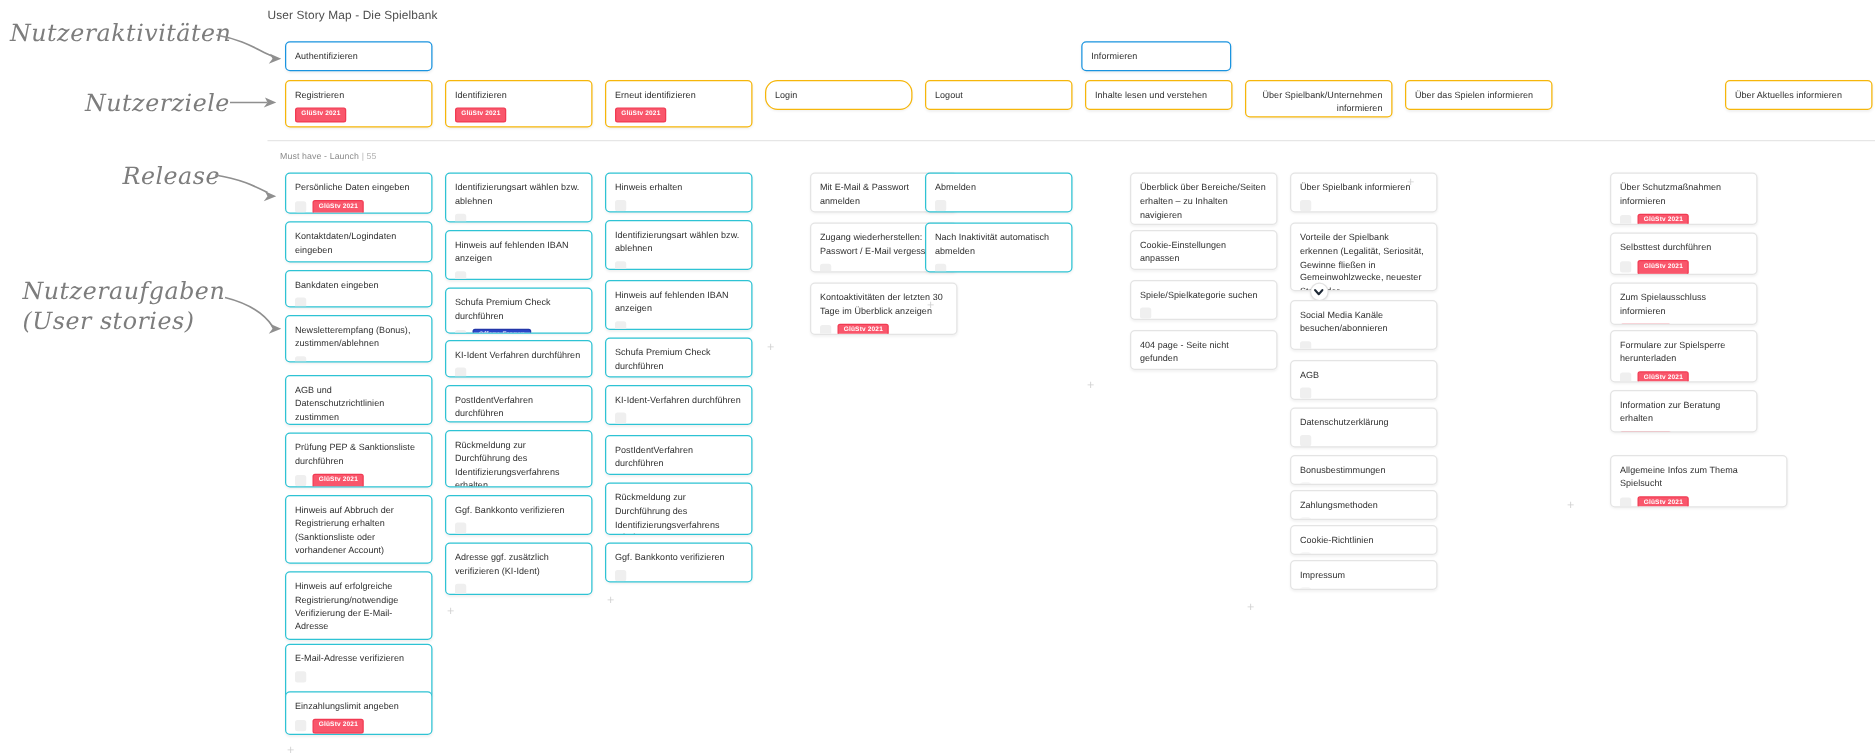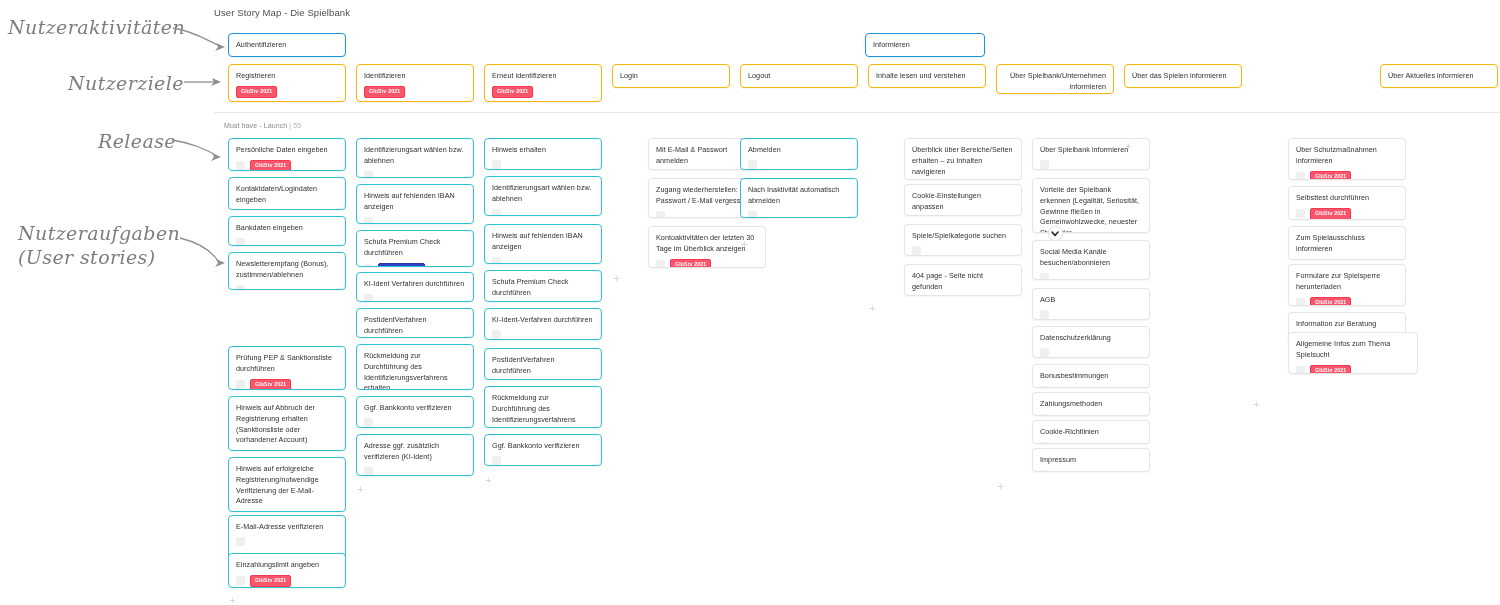--- a/index.html
+++ b/index.html
@@ -175,21 +175,21 @@
       <div class="cfoot">
         <span class="badge glustv">GlüStv 2021</span>
       </div>
     </div>
     <div class="card goal" style="left: 484px; top: 64px; width: 118px; height: 38px;">
       <span class="title">Erneut identifizieren</span>
       <div class="cfoot">
         <span class="badge glustv">GlüStv 2021</span>
       </div>
     </div>
-    <div class="card goal" style="left: 612px; top: 64px; width: 118px; height: 24px;">
+    <div class="card goal" style="left: 612px; top: 64px; width: 118px; height: 24px; border-radius: 10px;">
       <span class="title">Login</span>
     </div>
     <div class="card goal" style="left: 740px; top: 64px; width: 118px; height: 24px;">
       <span class="title">Logout</span>
     </div>
     <div class="card goal" style="left: 868px; top: 64px; width: 118px; height: 24px;">
       <span class="title">Inhalte lesen und verstehen</span>
     </div>
     <div class="card goal" style="left: 996px; top: 64px; width: 118px; height: 30px; text-align: right;">
       <span class="title">Über Spielbank/Unternehmen informieren</span>
@@ -217,20 +217,23 @@
       <span class="title">Bankdaten eingeben</span>
       <div class="cfoot">
         <span class="avatar"></span>
       </div>
     </div>
     <div class="card story" style="left: 228px; top: 252px; width: 118px; height: 38px;">
       <span class="title">Newsletterempfang (Bonus), zustimmen/ablehnen</span>
       <div class="cfoot">
         <span class="avatar"></span>
       </div>
+    </div>
+    <div class="card story" style="left: 228px; top: 300px; width: 118px; height: 40px;">
+      <span class="title">AGB und Datenschutzrichtlinien zustimmen</span>
     </div>
     <div class="card story" style="left: 228px; top: 346px; width: 118px; height: 44px;">
       <span class="title">Prüfung PEP &amp; Sanktionsliste durchführen</span>
       <div class="cfoot">
         <span class="avatar"></span>
         <span class="badge glustv">GlüStv 2021</span>
       </div>
     </div>
     <div class="card story" style="left: 228px; top: 396px; width: 118px; height: 55px;">
       <span class="title">Hinweis auf Abbruch der Registrierung erhalten (Sanktionsliste oder vorhandener Account)</span>
@@ -472,21 +475,21 @@
         <span class="avatar"></span>
         <span class="badge glustv">GlüStv 2021</span>
       </div>
     </div>
     <div class="card plain" style="left: 1252px; top: 312px; width: 118px; height: 34px;">
       <span class="title">Information zur Beratung erhalten</span>
       <div class="cfoot">
         <span class="badge glustv">GlüStv 2021</span>
       </div>
     </div>
-    <div class="card plain" style="left: 1252px; top: 332px; width: 130px; height: 42px;">
+    <div class="card plain" style="left: 1252px; top: 364px; width: 142px; height: 42px;">
       <span class="title">Allgemeine Infos zum Thema Spielsucht</span>
       <div class="cfoot">
         <span class="avatar"></span>
         <span class="badge glustv">GlüStv 2021</span>
       </div>
     </div>
     <div class="plus" style="left: 1252px; top: 400px;">+</div>
   </div>
 
 </body></html>

